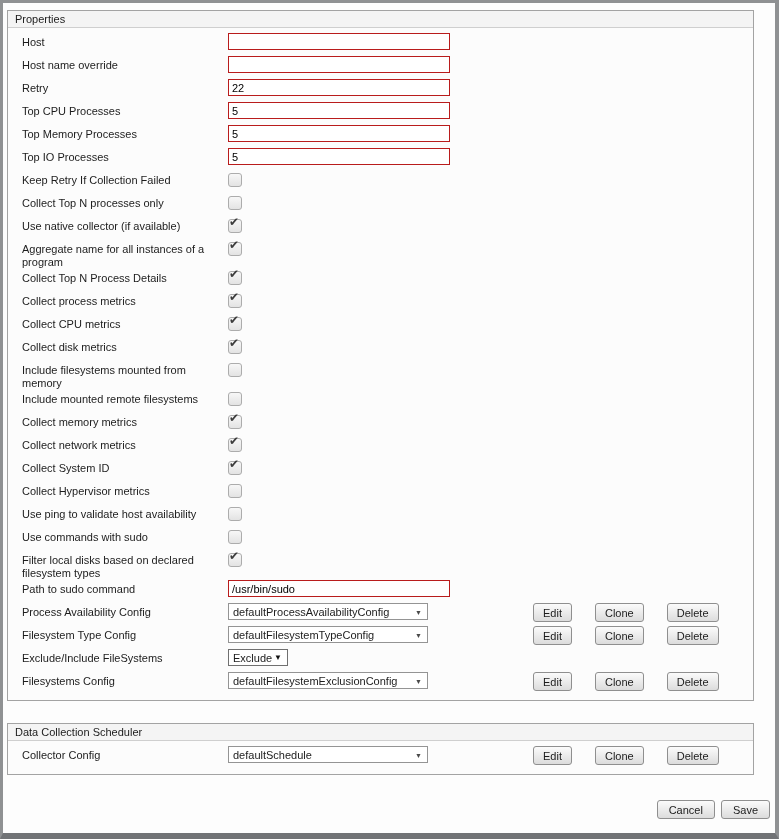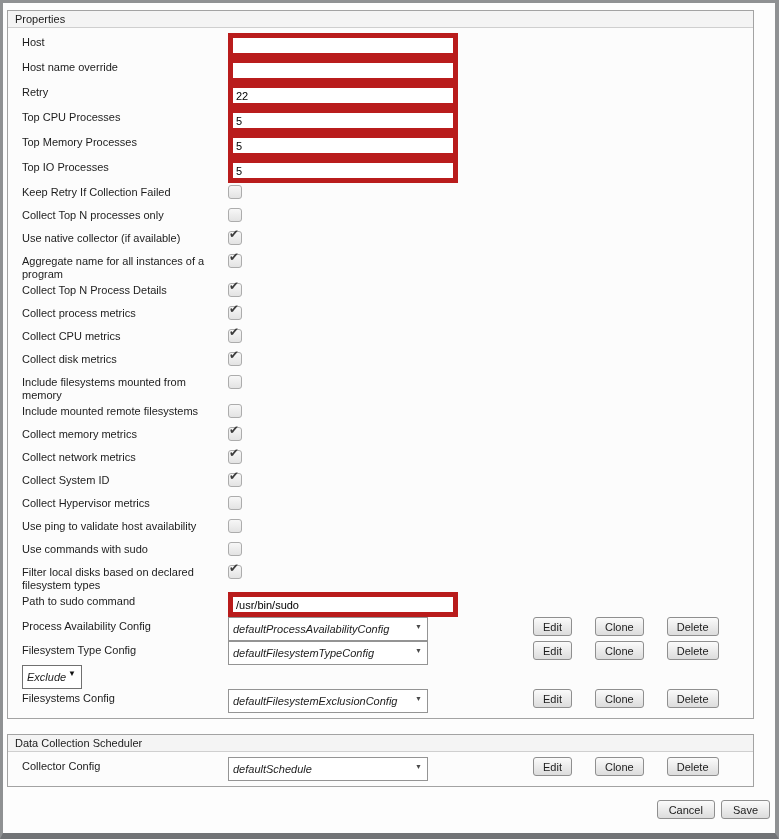--- a/index.html
+++ b/index.html
@@ -19,21 +19,21 @@
     border-bottom:6px solid #717376;
     background:#fdfdfd;
     padding:7px 0 0 4px;
   }
   .panel{
     width:747px;
     box-sizing:border-box;
     border:1px solid #a3a3a3;
     background:#fcfcfc;
   }
-  .panel + .panel{ margin-top:15px; }
+  .panel + .panel{ margin-top:22px; }
   .panel-header{
     height:16px;line-height:16px;
     background:#f4f4f4;
     border-bottom:1px solid #cfcfcf;
     padding-left:7px;
     color:#1c1c1c;
     white-space:nowrap;
   }
   .panel-body{ padding:5px 0 5px 0; }
   .row{
@@ -43,21 +43,21 @@
     box-sizing:border-box;
   }
   .label{
     width:192px;
     padding:3px 0 0 14px;
     line-height:13px;
   }
   .control{ margin-left:14px; display:flex; align-items:flex-start; }
   input.text{
     width:214px;height:13px;
-    border:5px solid #b91c1c;
+    border:1px solid #b91c1c;
     background:#ffffff;
     font-family:"Liberation Sans", sans-serif;
     font-size:11px;color:#000;
     padding:1px 3px;
     border-radius:0;
     outline:none;
   }
   .checkbox{
     width:12px;height:12px;
     margin-top:2px;
@@ -66,30 +66,29 @@
     background:linear-gradient(#f7f7f7,#e3e3e3);
     position:relative;
     cursor:default;
   }
   .checkbox .check-icon{
     position:absolute;top:-4px;left:0px;
     font-size:12px;color:#3c3c3c;
     line-height:12px;
   }
   .select{
-    width:200px;height:24px;
+    width:200px;height:17px;
     box-sizing:border-box;
     border:1px solid #949494;
     background:#ffffff;
     display:flex;align-items:center;
     padding-left:4px;
     position:relative;
     white-space:nowrap;
     overflow:hidden;
-    font-style:italic;
   }
   .select .arrow{
     position:absolute;right:5px;top:4px;
     font-size:7px;color:#4a4a4a;
     line-height:9px;
   }
   .select.small{ width:60px; border-color:#707070; }
   .select.small .arrow{ color:#111; font-size:8px; top:3px; }
   .actions{ margin-left:105px; display:flex; gap:23px; }
   .btn{
@@ -305,20 +304,21 @@
               <span class="arrow">▼</span>
             </div>
           </div>
           <div class="actions">
             <button class="btn">Edit</button>
             <button class="btn">Clone</button>
             <button class="btn">Delete</button>
           </div>
         </div>
         <div class="row">
+          <div class="label">Exclude/Include FileSystems</div>
           <div class="control">
             <div class="select small">
               <span>Exclude</span>
               <span class="arrow">▼</span>
             </div>
           </div>
         </div>
         <div class="row">
           <div class="label">Filesystems Config</div>
           <div class="control">

